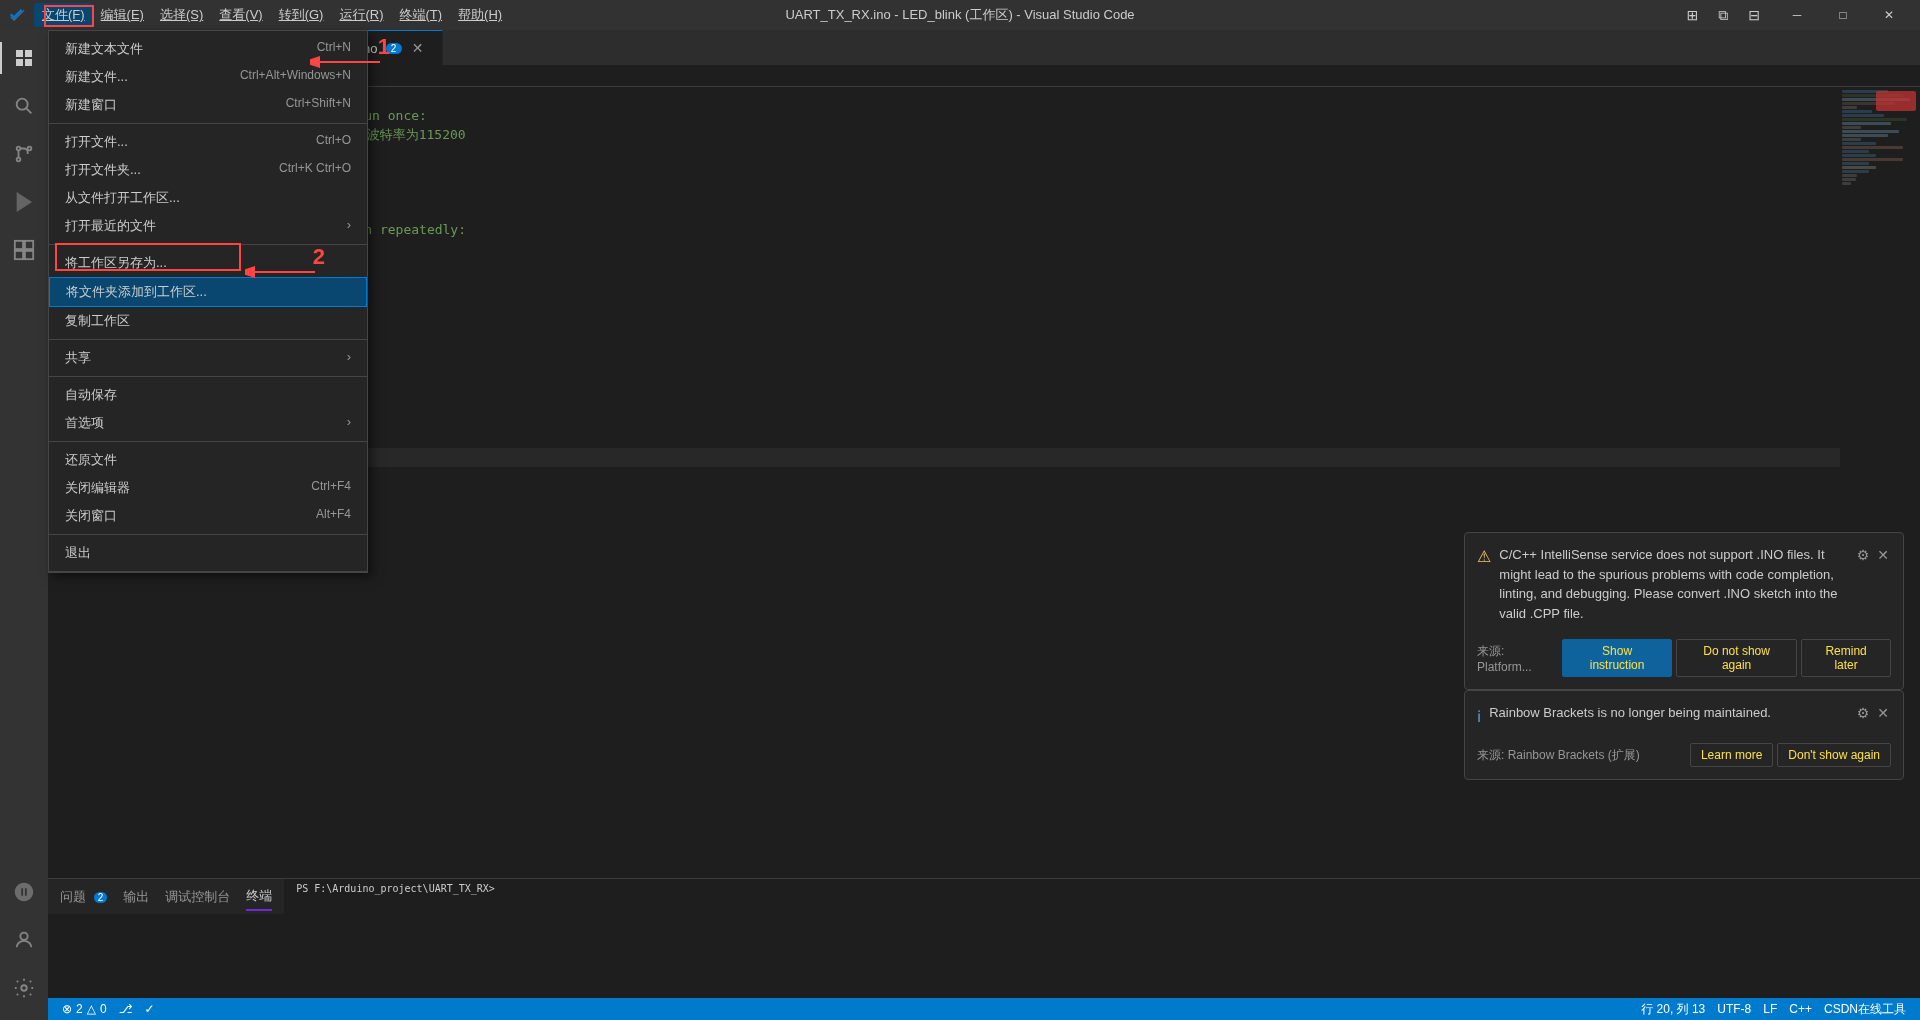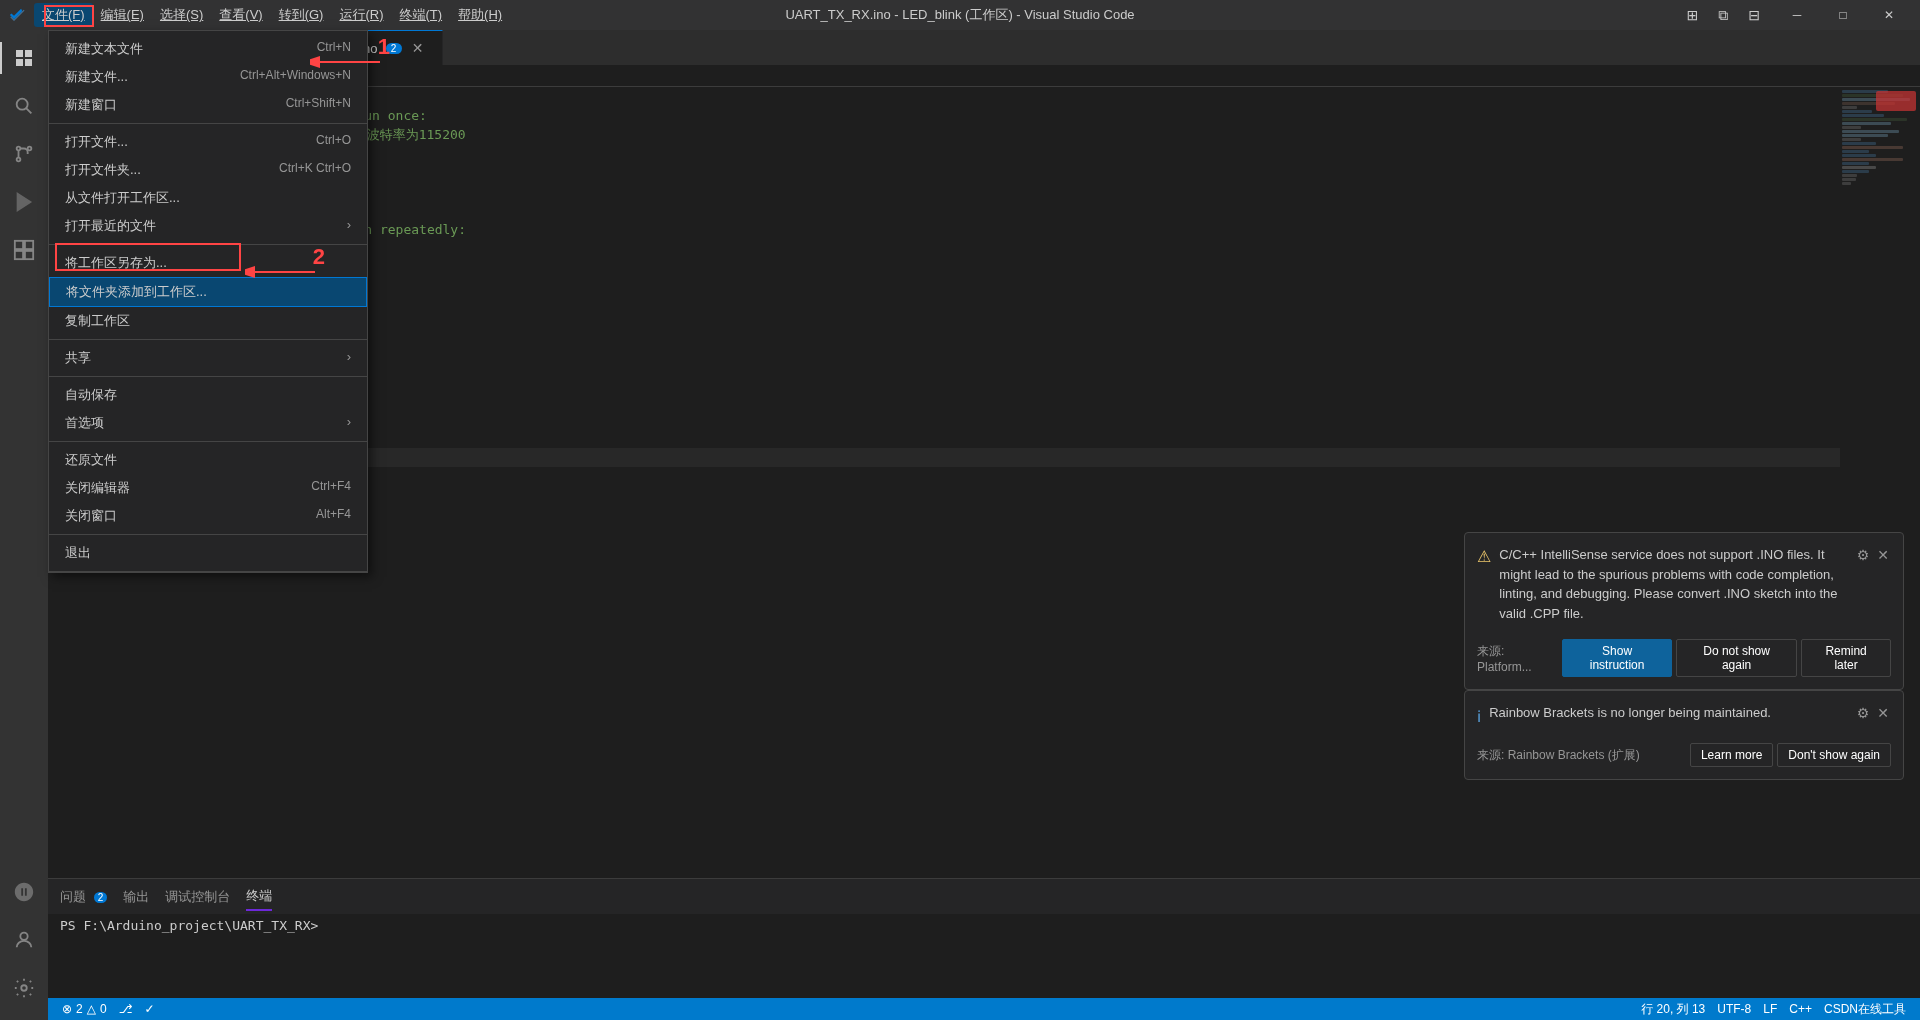--- a/index.html
+++ b/index.html
@@ -290,21 +290,21 @@
       opacity: 0.4;
     }
 
     
     .panel-area {
       height: 120px;
       background: #1e1e1e;
       border-top: 1px solid #3c3c3c;
       flex-shrink: 0;
       display: flex;
-      flex-direction: column;
+      flex-direction: row;
     }
     .panel-tabs {
       height: 35px;
       background: #252526;
       display: flex;
       align-items: center;
       padding: 0 12px;
       gap: 16px;
     }
     .panel-tab {
@@ -322,21 +322,21 @@
       color: white;
       border-radius: 10px;
       font-size: 10px;
       padding: 0 4px;
       margin-left: 4px;
     }
     .terminal-content {
       flex: 1;
       padding: 4px 12px;
       font-family: 'Consolas', monospace;
-      font-size: 13px;
+      font-size: 10px;
       color: #cccccc;
       background: #1e1e1e;
     }
 
     
     .status-bar {
       height: 22px;
       background: #007acc;
       display: flex;
       align-items: center;
@@ -438,21 +438,21 @@
       align-items: center;
       justify-content: space-between;
       margin-top: 16px;
     }
     .notif-source { font-size: 12px; color: #969696; }
     .notif-actions { display: flex; gap: 4px; }
     .notif-btn {
       padding: 4px 10px;
       border: 1px solid #454545;
       background: transparent;
-      color: #ffffff;
+      color: #fde047;
       cursor: pointer;
       font-size: 12px;
       border-radius: 2px;
     }
     .notif-btn.primary { background: #0e639c; border-color: #0e639c; }
     .notif-close-btn {
       font-size: 14px;
       cursor: pointer;
       color: #969696;
       background: none;

